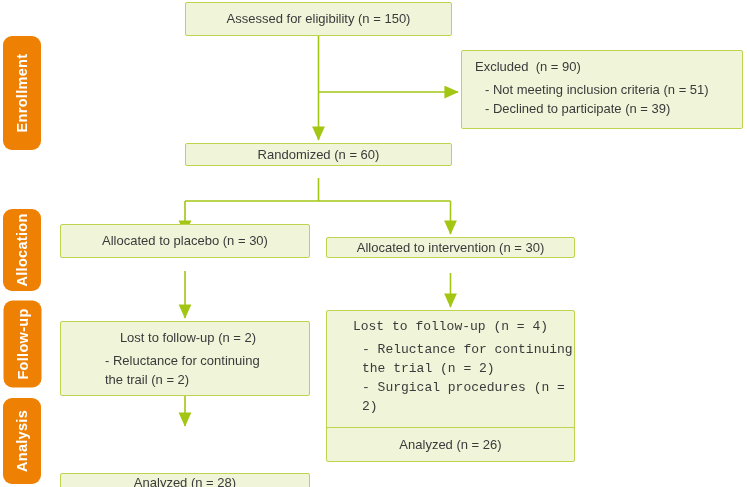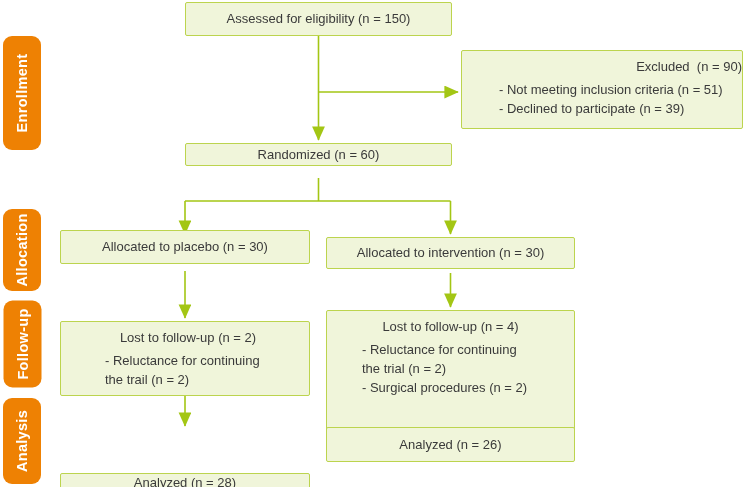--- a/index.html
+++ b/index.html
@@ -73,27 +73,27 @@
   }
   .box-item {
     font-size: 13px;
     line-height: 19px;
     color: #3a3a3a;
     white-space: pre-wrap;
   }
   
   .b-assessed   { left: 185px; top: 2px;   width: 267px; height: 34px; }
   .b-excluded   { left: 461px; top: 50px;  width: 282px; height: 79px; }
-  .b-excluded .box-title { padding-left: 13px; text-align: right; }
-  .b-excluded .box-item  { padding-left: 37px; }
+  .b-excluded .box-title { padding-left: 13px; }
+  .b-excluded .box-item  { padding-left: 23px; }
   .b-randomized { left: 185px; top: 143px; width: 267px; height: 23px; }
-  .b-alloc-l    { left: 60px;  top: 230px; width: 250px; height: 34px; }
-  .b-alloc-r    { left: 326px; top: 237px; width: 249px; height: 32px; }
+  .b-alloc-l    { left: 60px;  top: 224px; width: 250px; height: 34px; }
+  .b-alloc-r    { left: 326px; top: 237px; width: 249px; height: 21px; }
   .b-lost-l     { left: 60px;  top: 321px; width: 250px; height: 75px; padding-left: 6px; }
-  .b-lost-r     { left: 326px; top: 310px; width: 249px; height: 122px; }
+  .b-lost-r     { left: 326px; top: 310px; width: 249px; height: 122px; font-family: Liberation Mono, monospace; }
   .b-lost-l .box-title, .b-lost-r .box-title { text-align: center; }
   .b-lost-l .box-item { padding-left: 38px; }
   .b-lost-r .box-item { padding-left: 35px; }
   .b-analyzed-l { left: 60px;  top: 429px; width: 250px; height: 20px; margin-top: 44px; }
   .b-analyzed-r { left: 326px; top: 427px; width: 249px; height: 35px; }
 </style>
 </head>
 <body>
 
 <div class="canvas">

